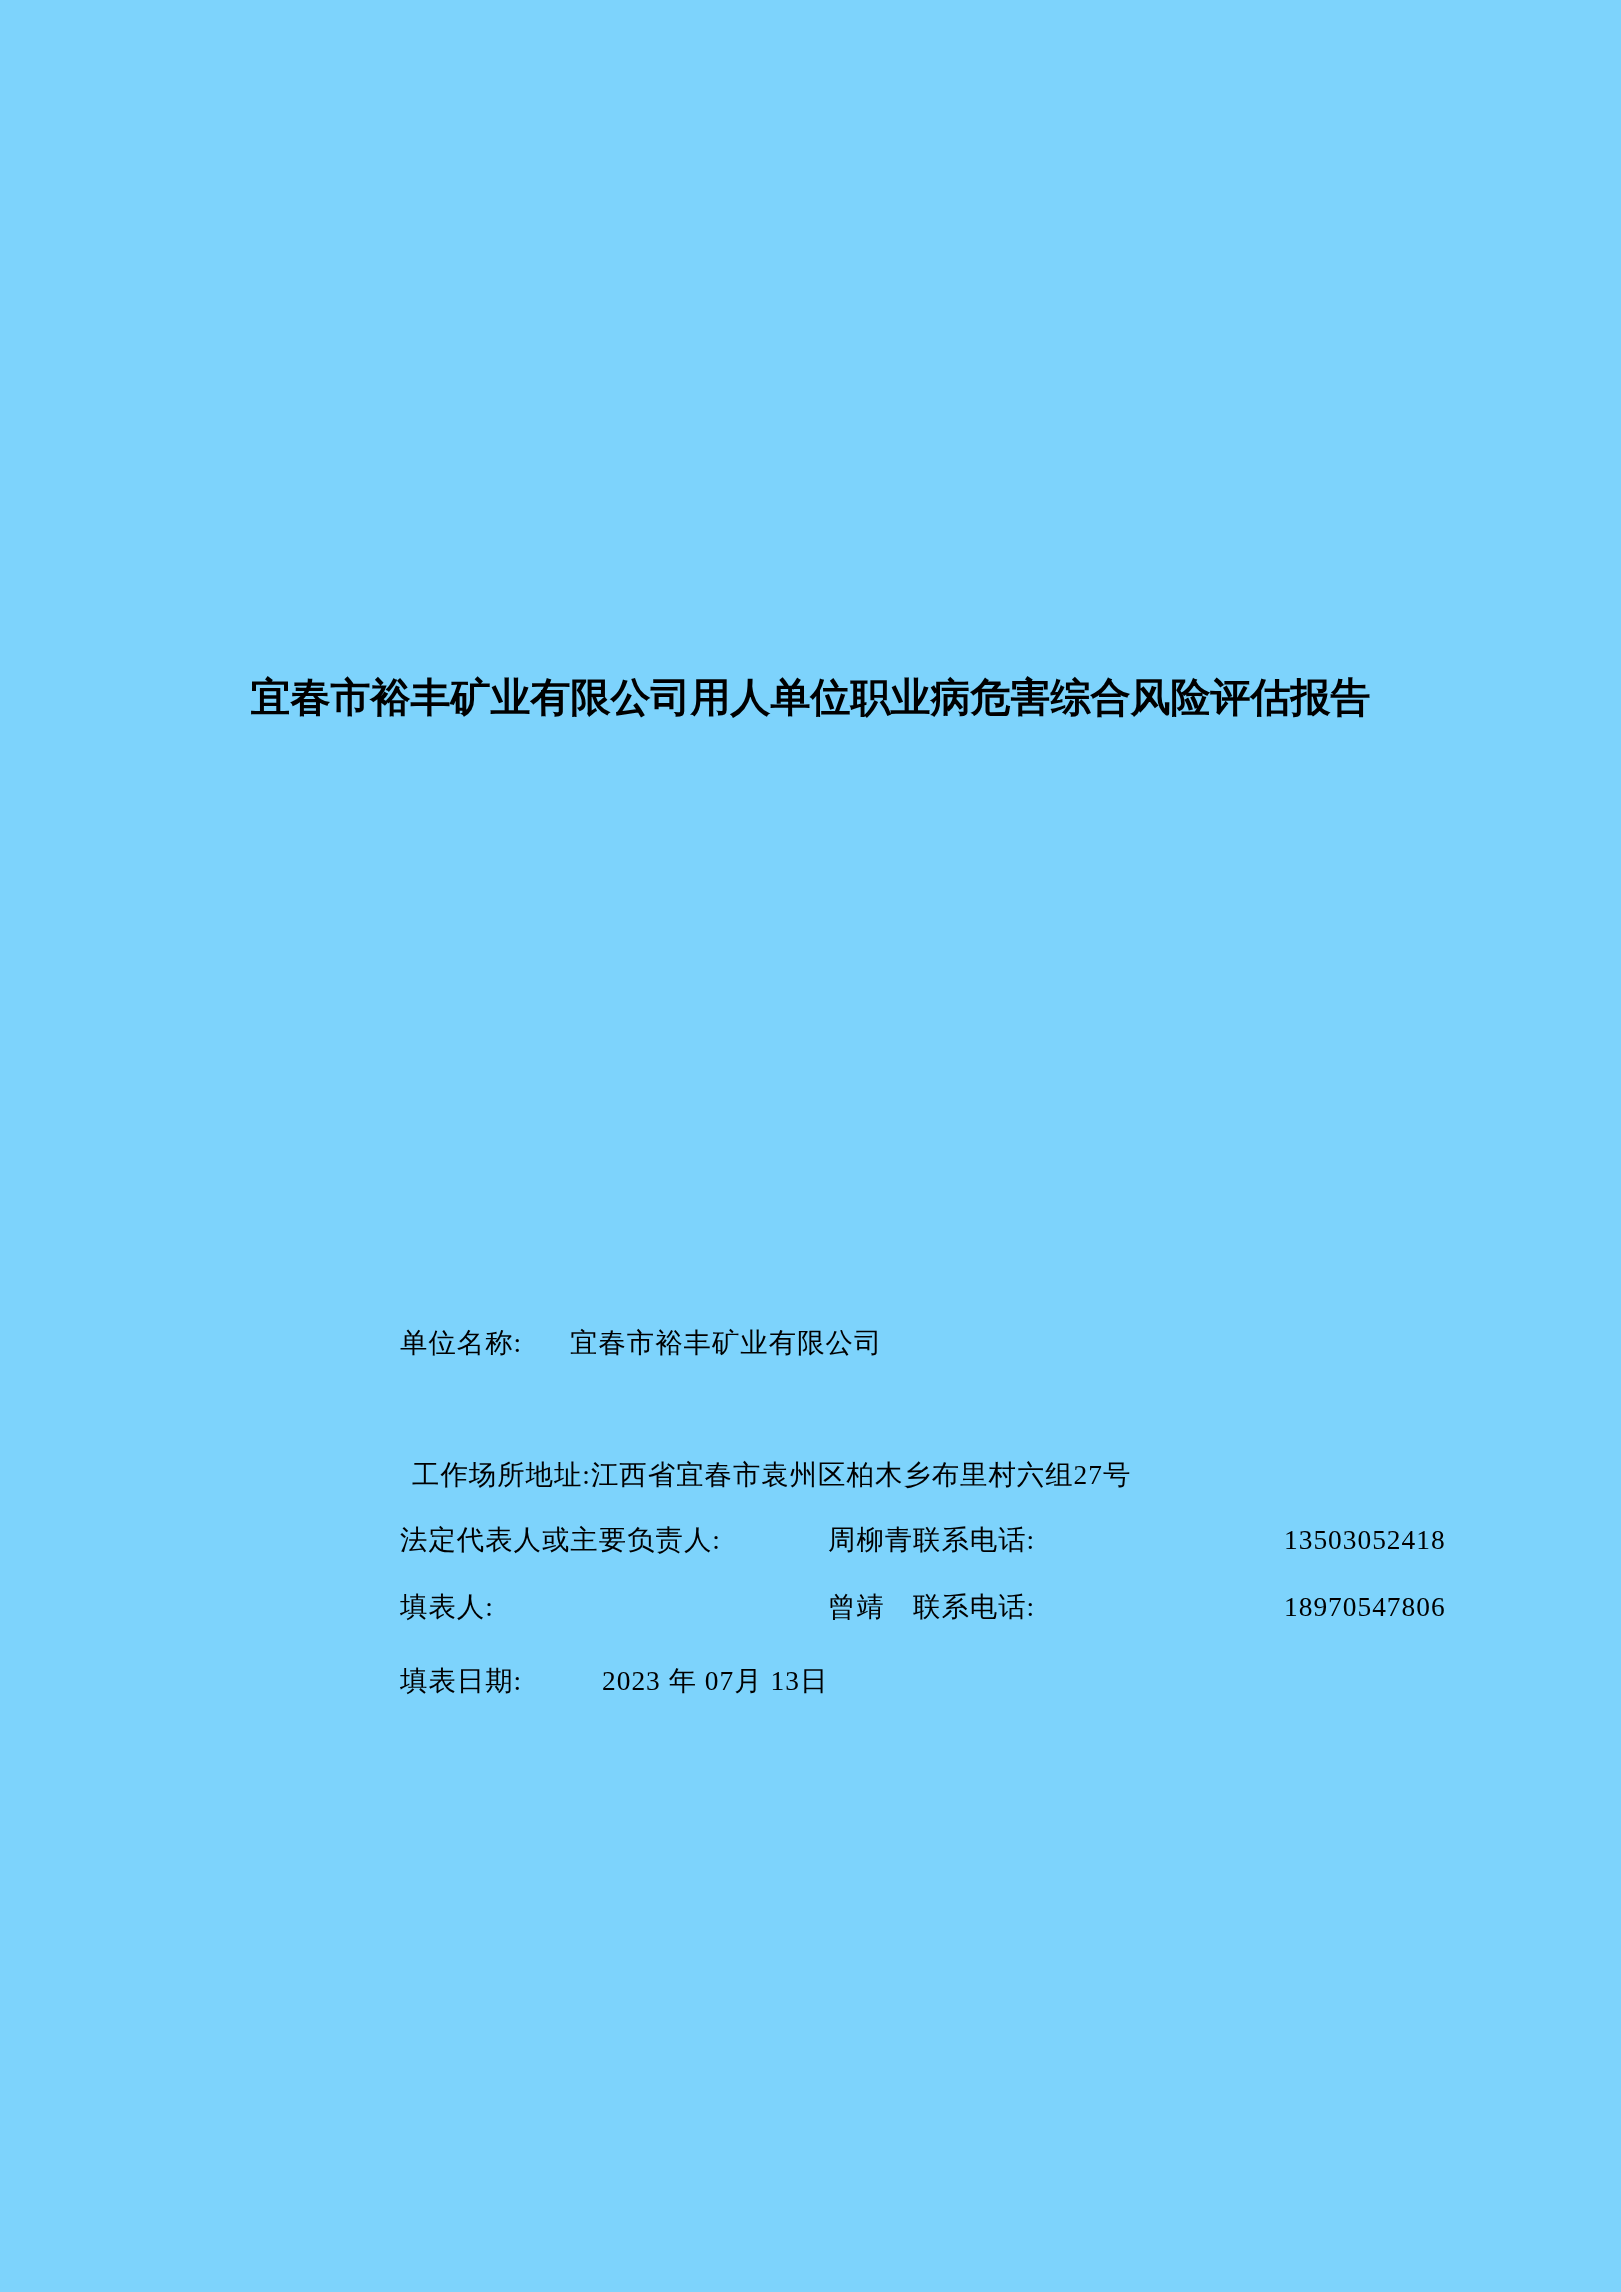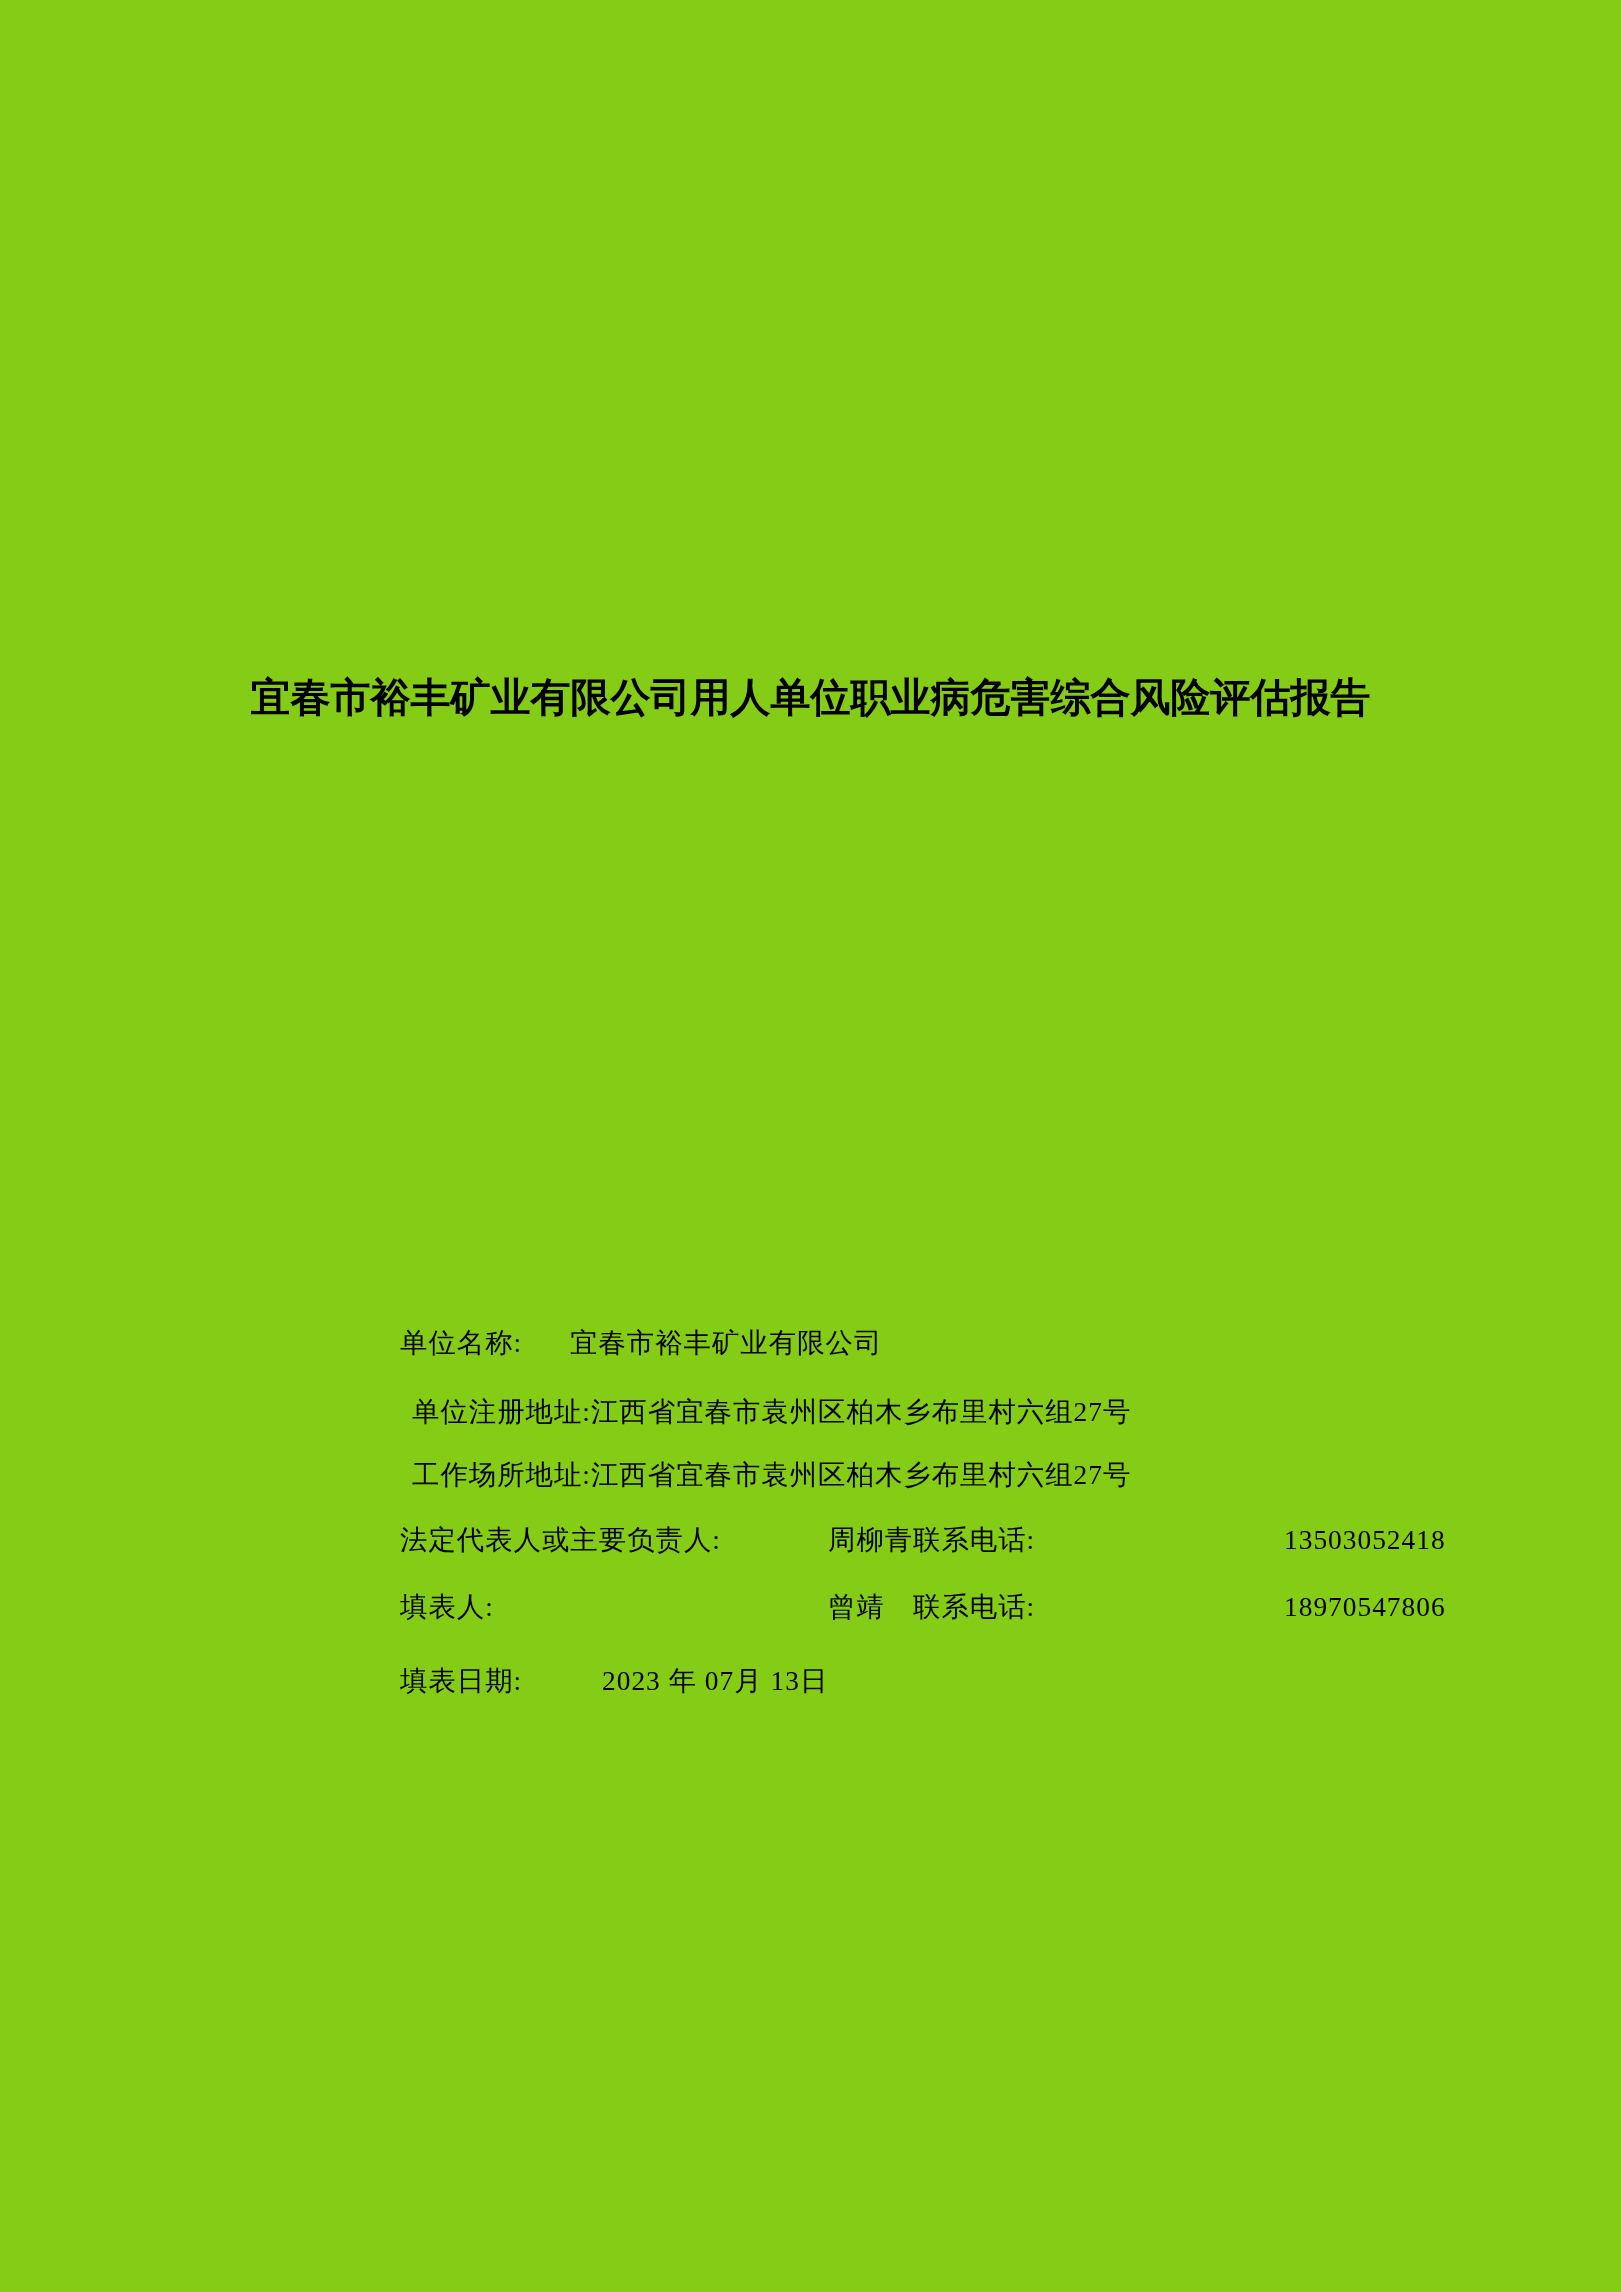--- a/index.html
+++ b/index.html
@@ -5,21 +5,21 @@
   html, body {
     margin: 0;
     padding: 0;
     background: #888;
   }
   .page {
     position: relative;
     width: 1621px;
     height: 2293px;
     margin: 0 auto;
-    background: #84cc16;
+    background: #7dd3fc;
     overflow: hidden;
     font-family: "Liberation Serif", "DejaVu Serif", serif;
     color: #000000;
   }
   .report-title {
     position: absolute;
     left: 0;
     top: 676px;
     width: 100%;
     margin: 0;
@@ -65,25 +65,20 @@
 
 <div class="page">
 
   <h1 class="report-title">宜春市裕丰矿业有限公司用人单位职业病危害综合风险评估报告</h1>
 
   <div class="row" style="top:1329px;">
     <span class="cell col-label">单位名称:</span>
     <span class="cell col-value1">宜春市裕丰矿业有限公司</span>
   </div>
 
-  <div class="row" style="top:1398px;">
-    <span class="flow">
-      <span>单位注册地址:</span><span>江西省宜春市袁州区柏木乡布里村六组27号</span>
-    </span>
-  </div>
 
   <div class="row" style="top:1461px;">
     <span class="flow">
       <span>工作场所地址:</span><span>江西省宜春市袁州区柏木乡布里村六组27号</span>
     </span>
   </div>
 
   <div class="row" style="top:1526px;">
     <span class="cell col-label">法定代表人或主要负责人:</span>
     <span class="cell col-name">周柳青</span>

